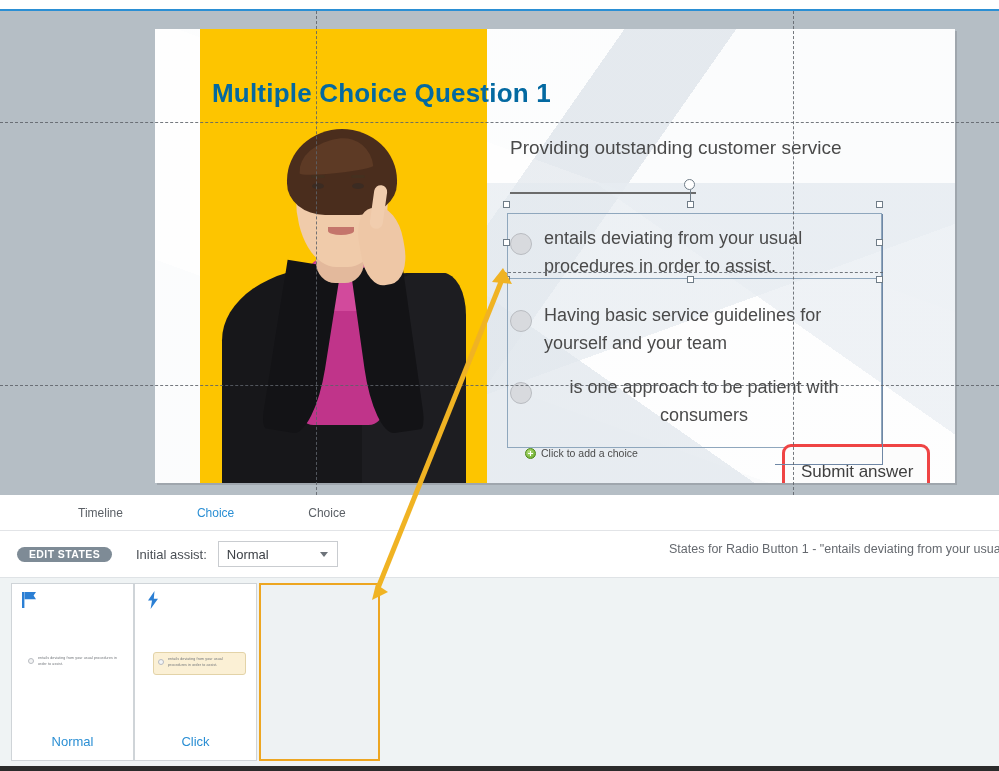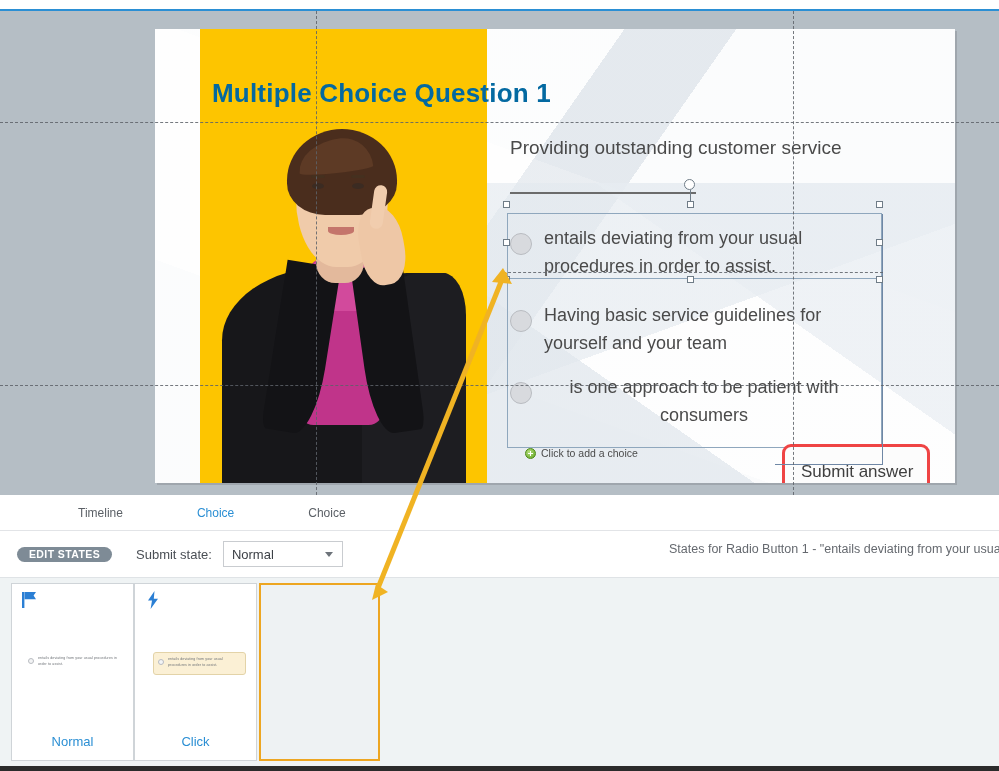--- a/index.html
+++ b/index.html
@@ -261,21 +261,21 @@
 <div class="bottom">
 
   <div class="tabs">
     <div class="tab">Timeline</div>
     <div class="tab active">Choice</div>
     <div class="tab">Choice</div>
   </div>
 
   <div class="ctlbar">
     <div class="edit-states">EDIT STATES</div>
-    <div class="init-label">Submit state:</div>
+    <div class="init-label">Initial assist:</div>
     <div class="select">
       <span>Normal</span>
       <span class="caret"></span>
     </div>
   </div>
 
   <div class="states-for">States for Radio Button 1 - "entails deviating from your usual pr</div>
 
   <div class="strip">
 

